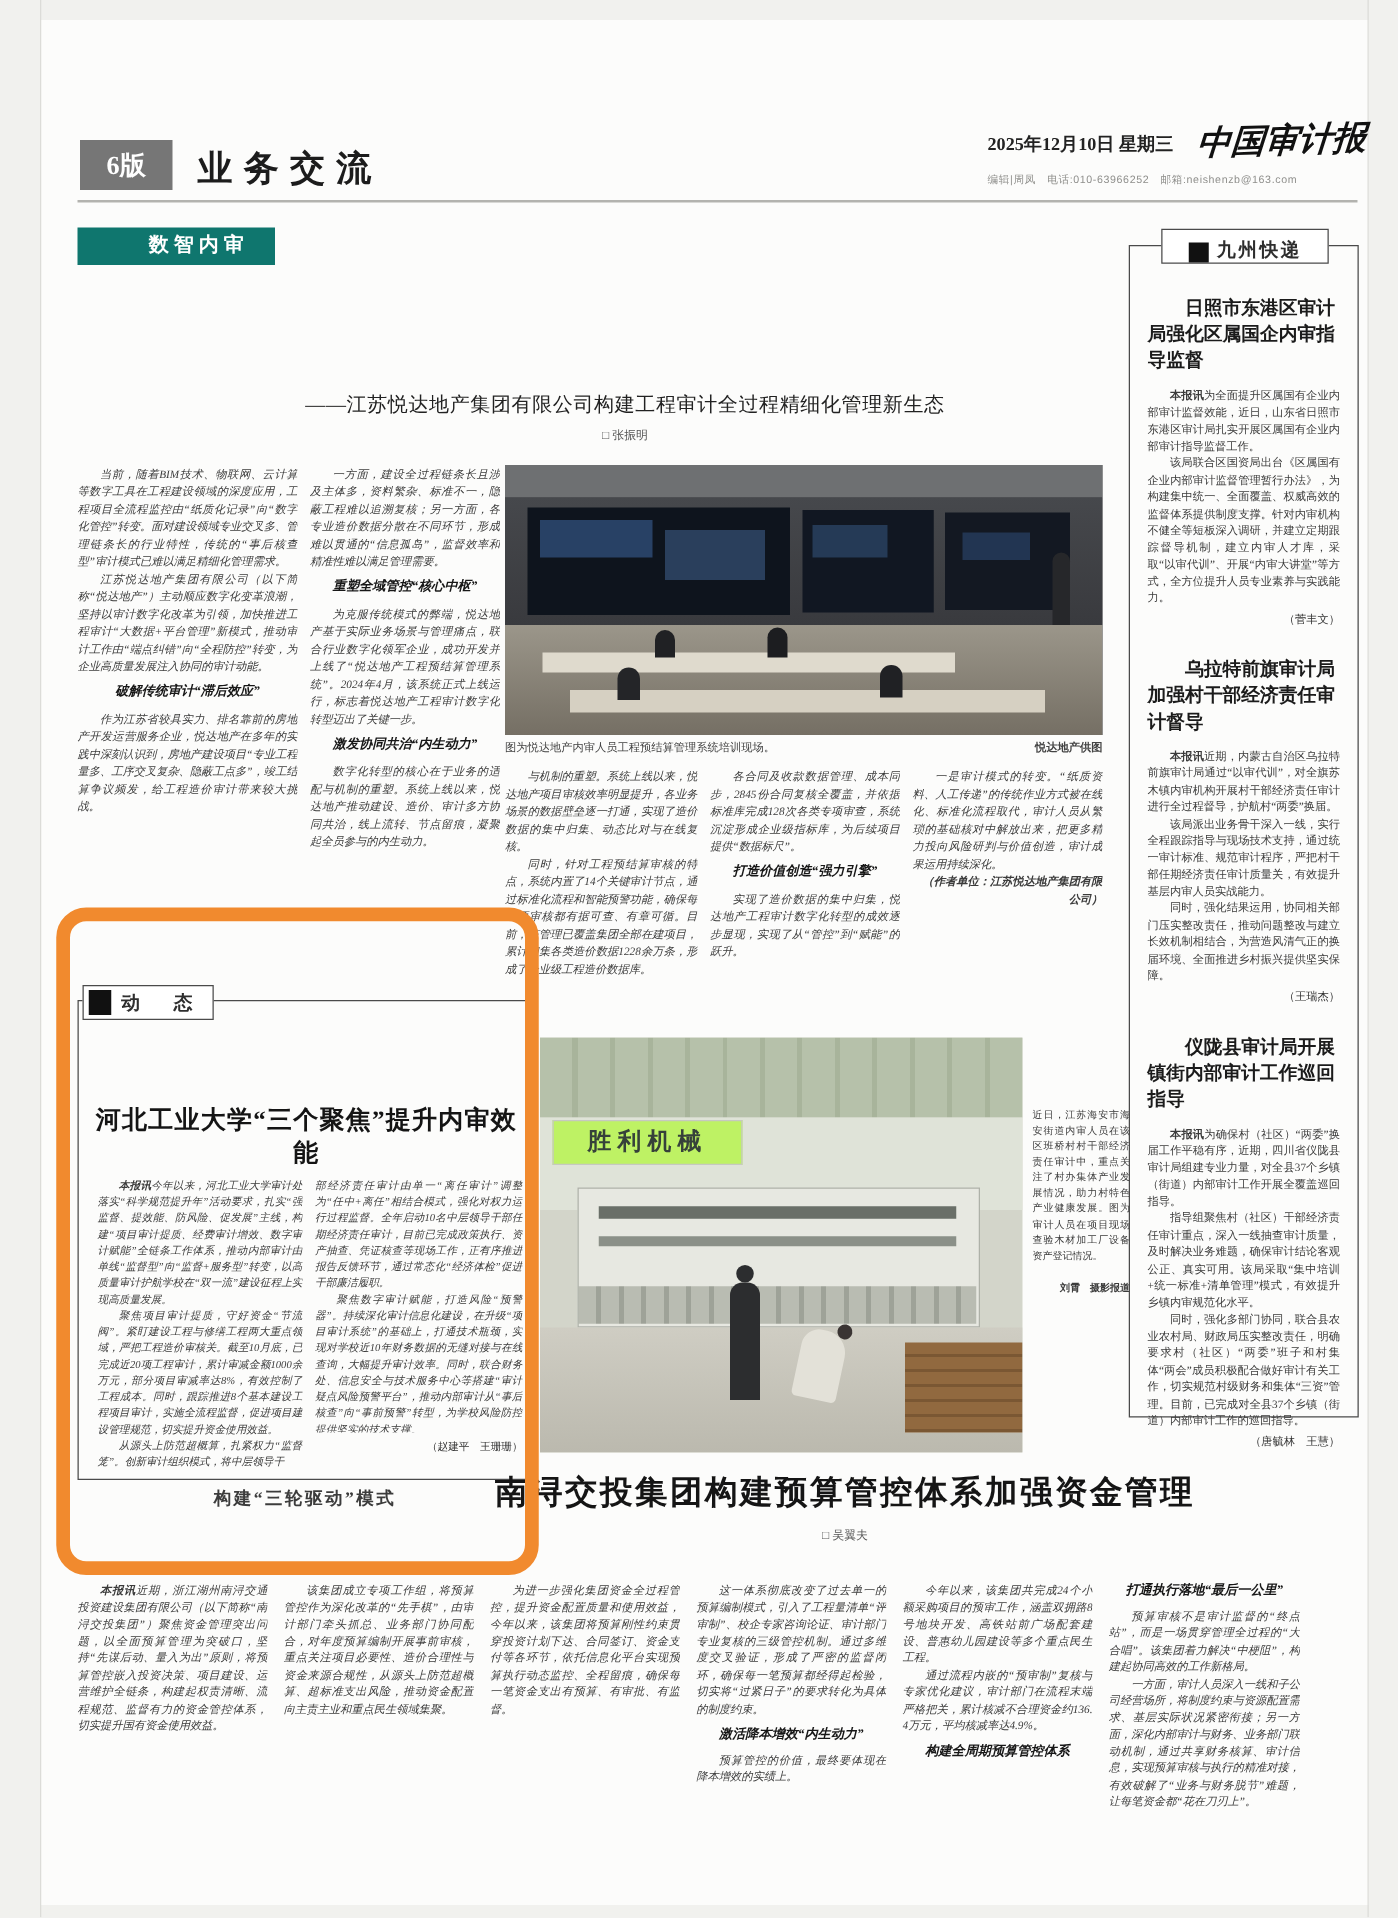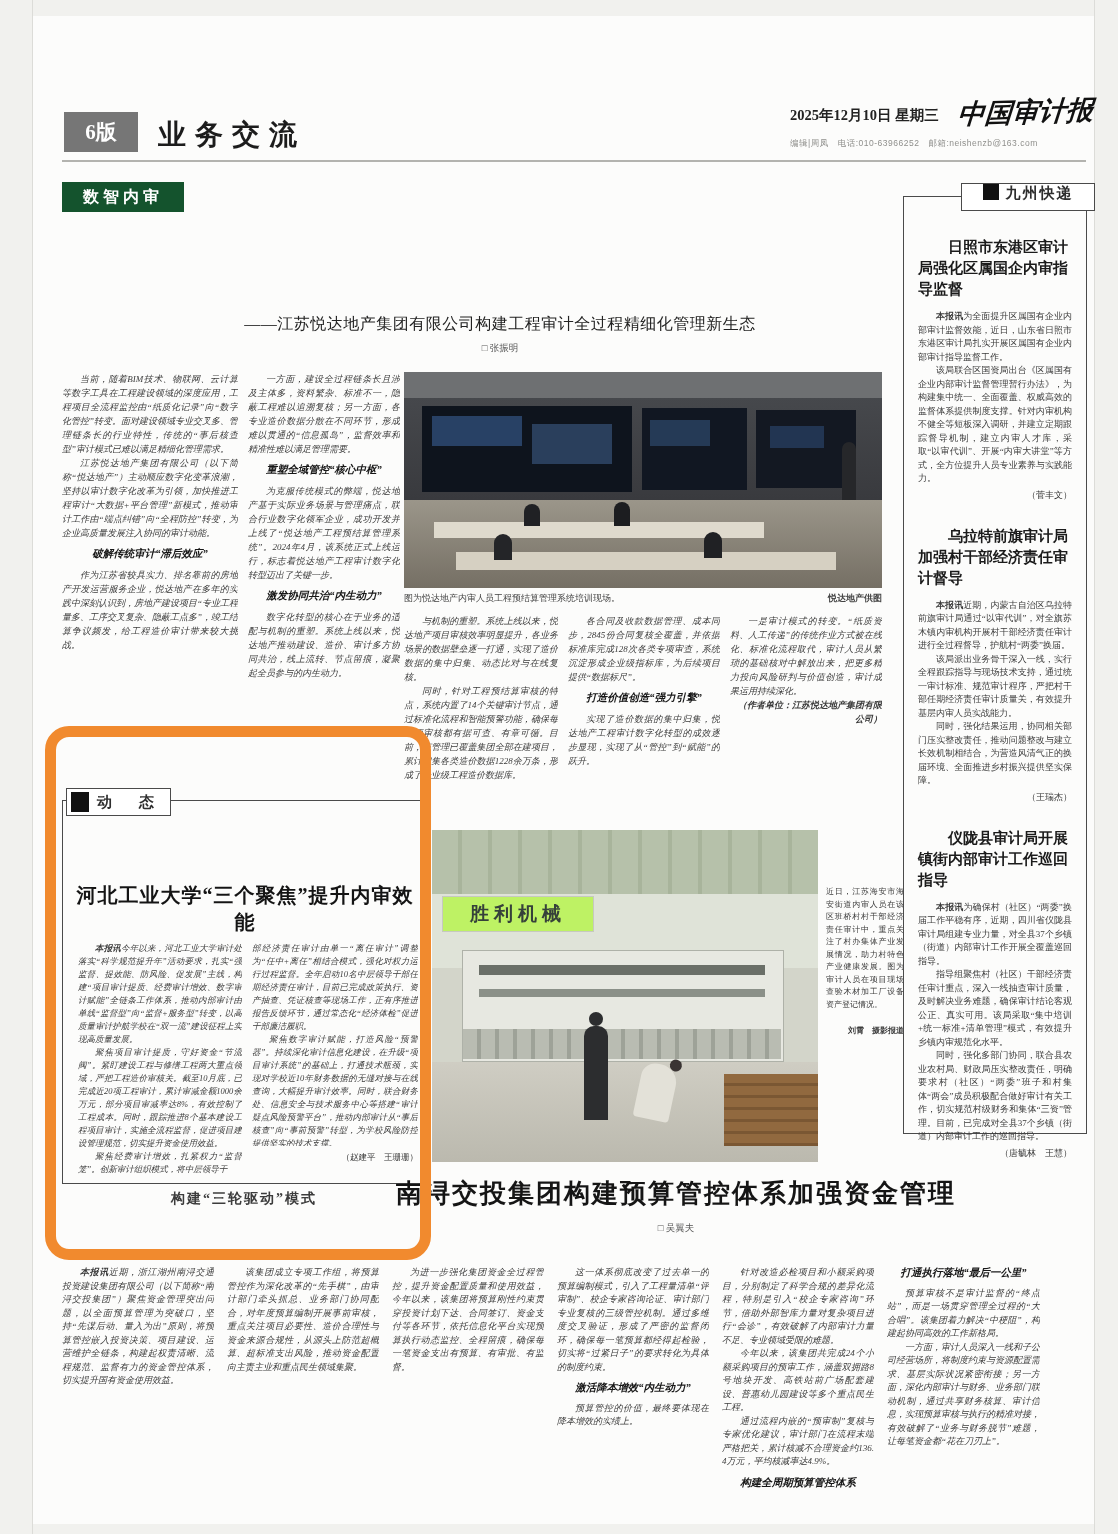--- a/index.html
+++ b/index.html
@@ -8,21 +8,21 @@
   .abs{position:absolute;}
   .edge{background:#f1f1ee;}
   .vline{background:#dcdcd8;width:1px;}
   
   .edition{background:#767676;color:#fff;font-weight:bold;font-size:21px;text-align:center;line-height:40px;}
   .section-title{font-size:28px;font-weight:900;letter-spacing:9px;color:#1c1c1c;}
   .rule{background:#b3b3af;height:2px;}
   .date{font-size:14.5px;font-weight:bold;color:#222;}
   .masthead{font-size:27px;font-weight:900;font-style:italic;transform:skewX(-6deg) rotate(-2deg);color:#111;}
   .contact{font-family:"Liberation Sans","DejaVu Sans",sans-serif;font-size:8.5px;color:#8f8f8c;letter-spacing:.5px;}
-  .badge{background:#14532d;color:#fff;font-weight:bold;font-size:16px;letter-spacing:4px;text-align:center;line-height:30px;}
+  .badge{background:#0f766e;color:#fff;font-weight:bold;font-size:16px;letter-spacing:4px;text-align:center;line-height:30px;padding-left:36px;}
   
   .headline{font-size:42px;font-weight:900;letter-spacing:14px;text-align:center;color:#171717;}
   .subtitle{font-size:16px;text-align:center;color:#222;letter-spacing:.5px;}
   .byline-c{font-size:9.5px;text-align:center;color:#555;}
   .col{font-size:9px;line-height:14px;text-align:justify;word-break:break-all;color:#3b3b3b;overflow:hidden;font-style:italic;}
   .col p{margin:0;text-indent:2em;}
   .cross{font-weight:bold;text-align:center;font-size:10.5px;margin:7px 0;color:#171717;text-indent:0;}
   .lead{font-weight:bold;}
   .unit-line{text-align:right;font-weight:bold;text-indent:0 !important;}
   .cap-row{display:flex;justify-content:space-between;font-size:9px;color:#444;}
@@ -31,21 +31,21 @@
   .dyn-box{border:1.5px solid #4a4a4a;}
   .dyn-label{background:#fff;border:1.5px solid #4a4a4a;display:flex;align-items:center;gap:8px;padding:0 10px 0 4px;height:26px;}
   .sq{background:#111;width:18px;height:20px;}
   .dyn-headline{font-size:20px;font-weight:900;text-align:center;letter-spacing:1px;color:#141414;}
   .dyn-col{font-size:8.5px;line-height:13px;}
   .dyn-byline{font-size:8.5px;text-align:right;color:#333;}
   .dyn-cross{font-size:14px;font-weight:bold;text-align:center;color:#3c3c3c;letter-spacing:2px;}
   .hl{border:11px solid #f18a2e;border-radius:24px;pointer-events:none;z-index:60;}
   
   .sidebar{border:1.5px solid #4a4a4a;box-sizing:border-box;padding:40px 14px 10px 14px;}
-  .sb-label{background:#fff;border:1.5px solid #4a4a4a;display:flex;align-items:flex-start;gap:7px;justify-content:center;height:26px;font-size:15px;font-weight:bold;letter-spacing:2px;z-index:5;margin-left:32px;}
+  .sb-label{background:#fff;border:1.5px solid #4a4a4a;display:flex;align-items:flex-end;gap:7px;justify-content:center;height:26px;font-size:15px;font-weight:bold;letter-spacing:2px;z-index:5;}
   .sb-title{font-size:15px;line-height:21px;font-weight:bold;color:#1b1b1b;text-indent:2em;margin:0 0 10px 0;}
   .sb-body{font-size:9px;line-height:13.5px;text-align:justify;word-break:break-all;color:#3b3b3b;}
   .sb-body p{margin:0;text-indent:2em;}
   .sb-byline{font-size:9px;text-align:right;margin:3px 0 24px 0;color:#333;}
   
   .photo{overflow:hidden;}
   .sign{background:#bef264;border:1px solid #c6c9bf;color:#36413a;font-weight:900;font-size:19px;letter-spacing:5px;text-align:center;line-height:34px;}
   
   .b-headline{font-size:26px;font-weight:900;letter-spacing:2px;text-align:center;color:#151515;}
   .b-col{font-size:9px;line-height:13.5px;}
@@ -132,21 +132,21 @@
 
   <div class="abs dyn-box" style="left:62px;top:800px;width:364px;height:382px"></div>
   <div class="abs dyn-label" style="left:66px;top:788px;">
     <span class="sq"></span>
     <span style="font-size:15px;font-weight:bold;letter-spacing:6px">动　态</span>
   </div>
   <div class="abs dyn-headline" style="left:70px;top:882px;width:350px;height:34px">河北工业大学“三个聚焦”提升内审效能</div>
   <div class="abs col dyn-col" style="left:78px;top:942px;width:164px;height:236px">
     <p><span class="lead">本报讯</span><span>今年以来，河北工业大学审计处落实“科学规范提升年”活动要求，扎实“强监督、提效能、防风险、促发展”主线，构建“项目审计提质、经费审计增效、数字审计赋能”全链条工作体系，推动内部审计由单线“监督型”向“监督+服务型”转变，以高质量审计护航学校在“双一流”建设征程上实现高质量发展。</span></p>
     <p>聚焦项目审计提质，守好资金“节流阀”。紧盯建设工程与修缮工程两大重点领域，严把工程造价审核关。截至10月底，已完成近20项工程审计，累计审减金额1000余万元，部分项目审减率达8%，有效控制了工程成本。同时，跟踪推进8个基本建设工程项目审计，实施全流程监督，促进项目建设管理规范，切实提升资金使用效益。</p>
-    <p>聚焦经费审计增效，扎紧权力“监督笼”。创新审计组织模式，将中层领导干</p>
+    <p>从源头上防范超概算，扎紧权力“监督笼”。创新审计组织模式，将中层领导干</p>
   </div>
   <div class="abs col dyn-col" style="left:252px;top:942px;width:166px;height:204px">
     <p style="text-indent:0">部经济责任审计由单一“离任审计”调整为“任中+离任”相结合模式，强化对权力运行过程监督。全年启动10名中层领导干部任期经济责任审计，目前已完成政策执行、资产抽查、凭证核查等现场工作，正有序推进报告反馈环节，通过常态化“经济体检”促进干部廉洁履职。</p>
     <p>聚焦数字审计赋能，打造风险“预警器”。持续深化审计信息化建设，在升级“项目审计系统”的基础上，打通技术瓶颈，实现对学校近10年财务数据的无缝对接与在线查询，大幅提升审计效率。同时，联合财务处、信息安全与技术服务中心等搭建“审计疑点风险预警平台”，推动内部审计从“事后核查”向“事前预警”转型，为学校风险防控提供坚实的技术支撑。</p>
   </div>
   <div class="abs dyn-byline" style="left:252px;top:1152px;width:166px;height:14px">（赵建平　王珊珊）</div>
   <div class="abs dyn-cross" style="left:62px;top:1190px;width:364px;height:20px">构建“三轮驱动”模式</div>
 
   <div class="abs hl" style="left:45px;top:726px;width:364px;height:512px"></div>
 
@@ -218,21 +218,20 @@
   </div>
   <div class="abs col b-col" style="left:392px;top:1266px;width:152px;height:254px">
     <p>为进一步强化集团资金全过程管控，提升资金配置质量和使用效益，今年以来，该集团将预算刚性约束贯穿投资计划下达、合同签订、资金支付等各环节，依托信息化平台实现预算执行动态监控、全程留痕，确保每一笔资金支出有预算、有审批、有监督。</p>
   </div>
   <div class="abs col b-col" style="left:557px;top:1266px;width:152px;height:254px">
     <p>这一体系彻底改变了过去单一的预算编制模式，引入了工程量清单“评审制”、校企专家咨询论证、审计部门专业复核的三级管控机制。通过多维度交叉验证，形成了严密的监督闭环，确保每一笔预算都经得起检验，切实将“过紧日子”的要求转化为具体的制度约束。</p>
     <div class="cross">激活降本增效“内生动力”</div>
     <p>预算管控的价值，最终要体现在降本增效的实绩上。</p>
   </div>
   <div class="abs col b-col" style="left:722px;top:1266px;width:152px;height:254px">
-    <p>针对改造必检项目和小额采购项目，分别制定了科学合规的差异化流程，特别是引入“校企专家咨询”环节，借助外部智库力量对复杂项目进行“会诊”，有效破解了内部审计力量不足、专业领域受限的难题。</p>
     <p>今年以来，该集团共完成24个小额采购项目的预审工作，涵盖双拥路8号地块开发、高铁站前广场配套建设、普惠幼儿园建设等多个重点民生工程。</p>
     <p>通过流程内嵌的“预审制”复核与专家优化建议，审计部门在流程末端严格把关，累计核减不合理资金约136.4万元，平均核减率达4.9%。</p>
     <div class="cross">构建全周期预算管控体系</div>
   </div>
   <div class="abs col b-col" style="left:887px;top:1266px;width:153px;height:254px">
     <div class="cross" style="margin-top:0">打通执行落地“最后一公里”</div>
     <p>预算审核不是审计监督的“终点站”，而是一场贯穿管理全过程的“大合唱”。该集团着力解决“中梗阻”，构建起协同高效的工作新格局。</p>
     <p>一方面，审计人员深入一线和子公司经营场所，将制度约束与资源配置需求、基层实际状况紧密衔接；另一方面，深化内部审计与财务、业务部门联动机制，通过共享财务核算、审计信息，实现预算审核与执行的精准对接，有效破解了“业务与财务脱节”难题，让每笔资金都“花在刀刃上”。</p>
   </div>
 

